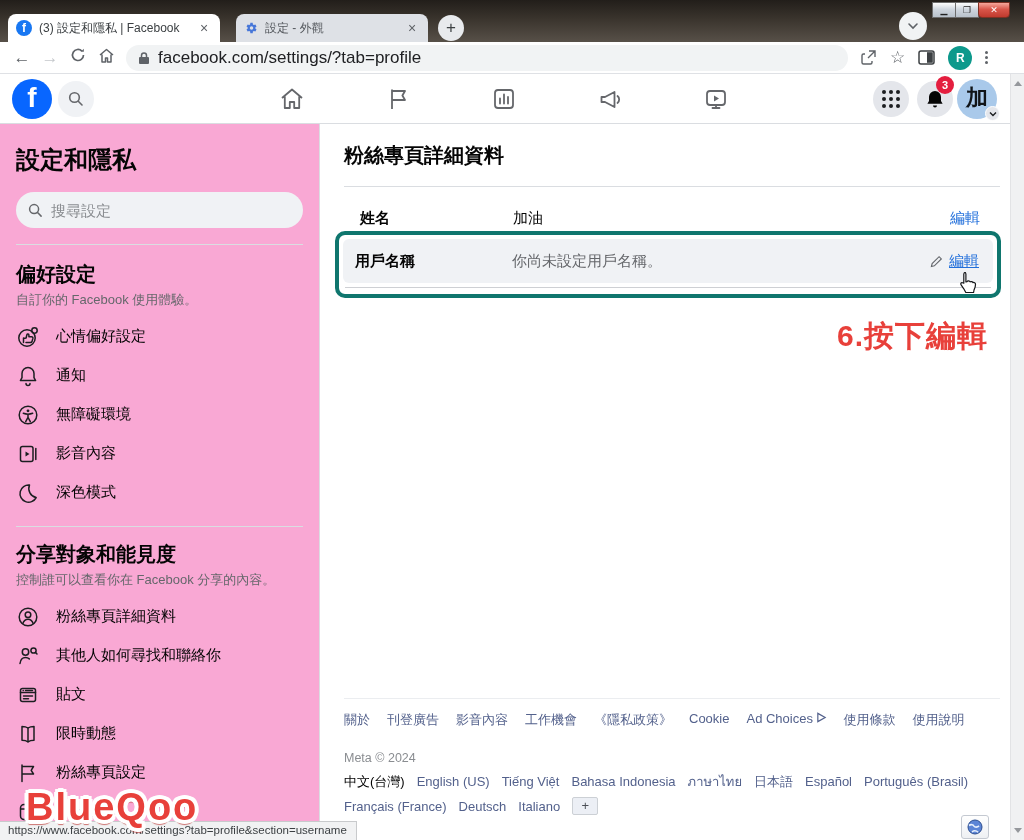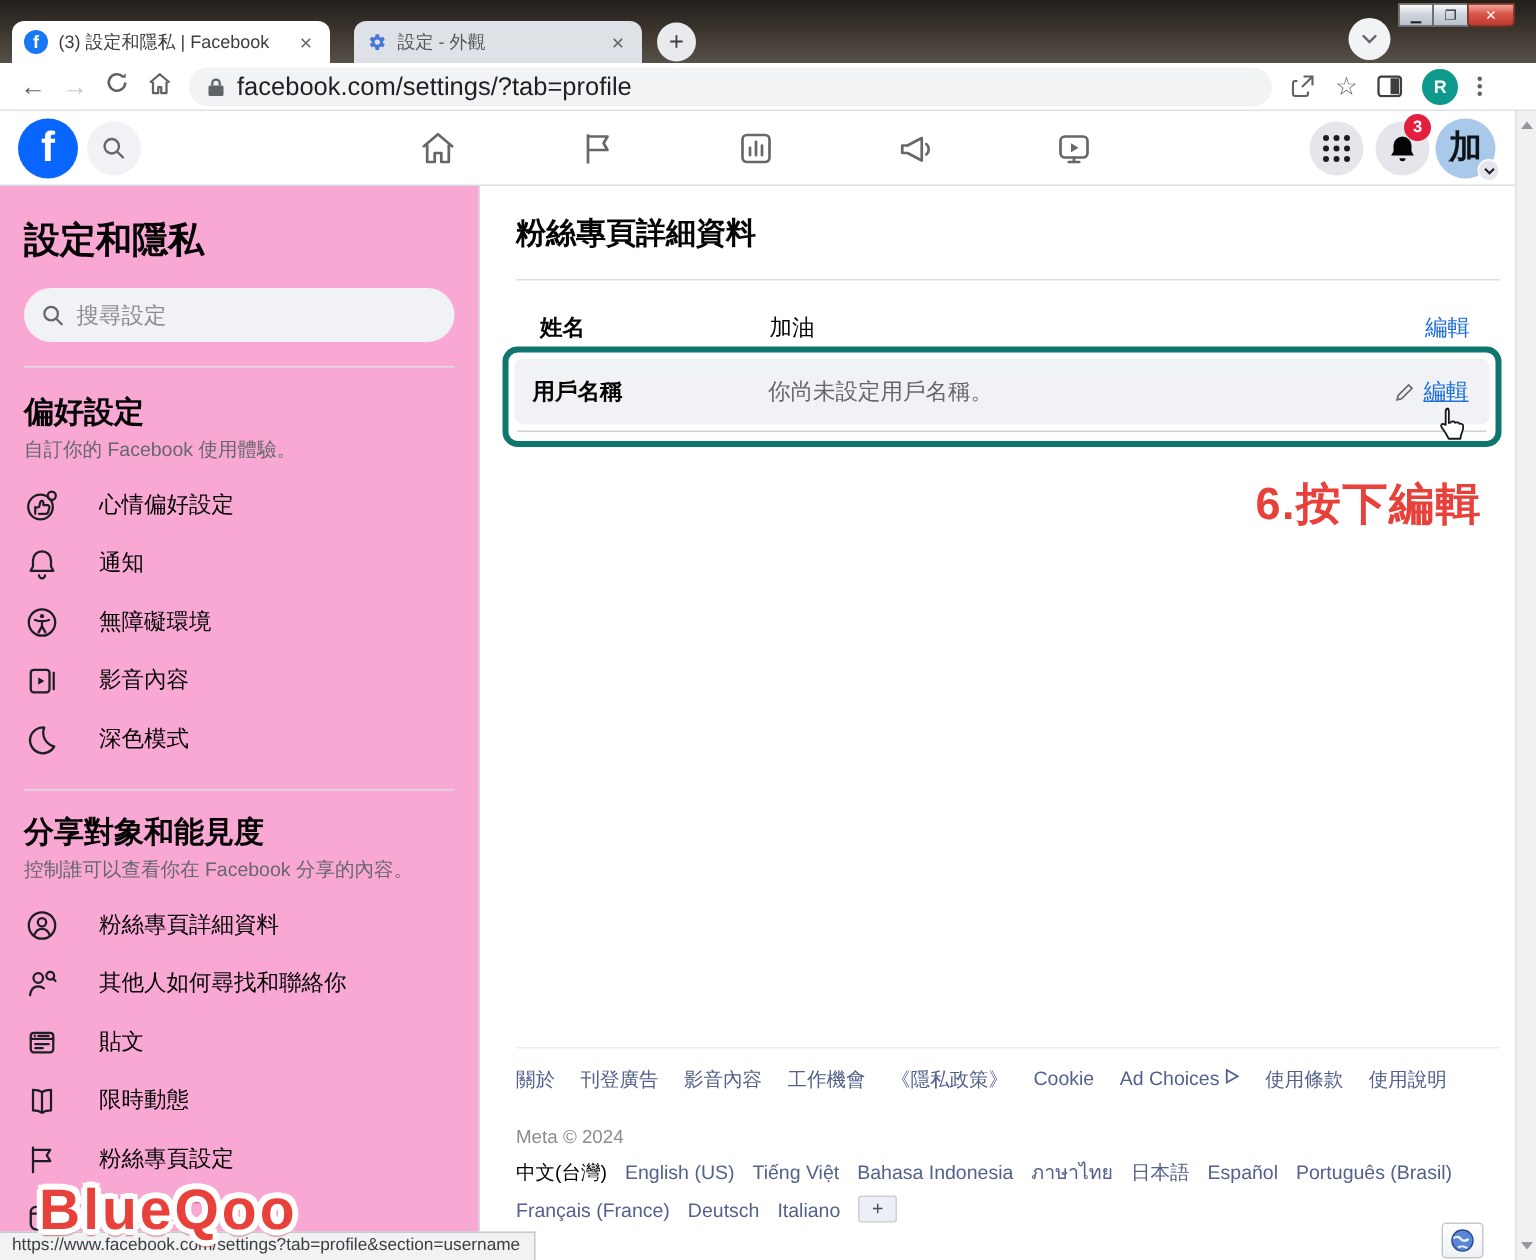--- a/index.html
+++ b/index.html
@@ -70,21 +70,21 @@
     border-right:1px solid #dadde1; padding:12px 16px 0; }
   .sidebar h1 { font-size:24px; font-weight:bold; color:#050505; margin:8px 0 16px; }
   .s-search { height:36px; background:#f0f2f5; border-radius:18px; display:flex;
     align-items:center; padding:4px 12px; gap:8px; }
   .s-search input { border:none; background:transparent; outline:none; font-size:15px;
     color:#050505; width:220px; font-family:inherit; }
   .s-search input::placeholder { color:#8a8d91; }
   .s-hr { border:none; border-top:1px solid #dadde1; margin:16px 0; }
   .s-head { font-size:20px; font-weight:bold; color:#050505; margin-bottom:3px; }
   .s-sub { font-size:13px; color:#65676b; margin-bottom:8px; }
-  .sideitem { display:flex; align-items:center; gap:26px; height:39px; font-size:15px;
+  .sideitem { display:flex; align-items:center; gap:16px; height:39px; font-size:15px;
     color:#050505; }
   .sideitem svg { flex:0 0 24px; }
 
   
   .main { position:absolute; left:330px; top:124px; width:680px; height:716px; background:#fff; }
   .m-title { position:absolute; left:14px; top:18px; font-size:20px; font-weight:bold; color:#050505; }
   .m-div { position:absolute; left:14px; top:62px; width:656px; border-top:1px solid #dadde1; }
   .row1 { position:absolute; left:14px; top:72px; width:656px; height:44px; }
   .row-label { position:absolute; left:16px; top:13px; font-size:15px; font-weight:bold; color:#050505; }
   .row1 .row-value { position:absolute; left:169px; top:13px; font-size:15px; color:#050505; }

